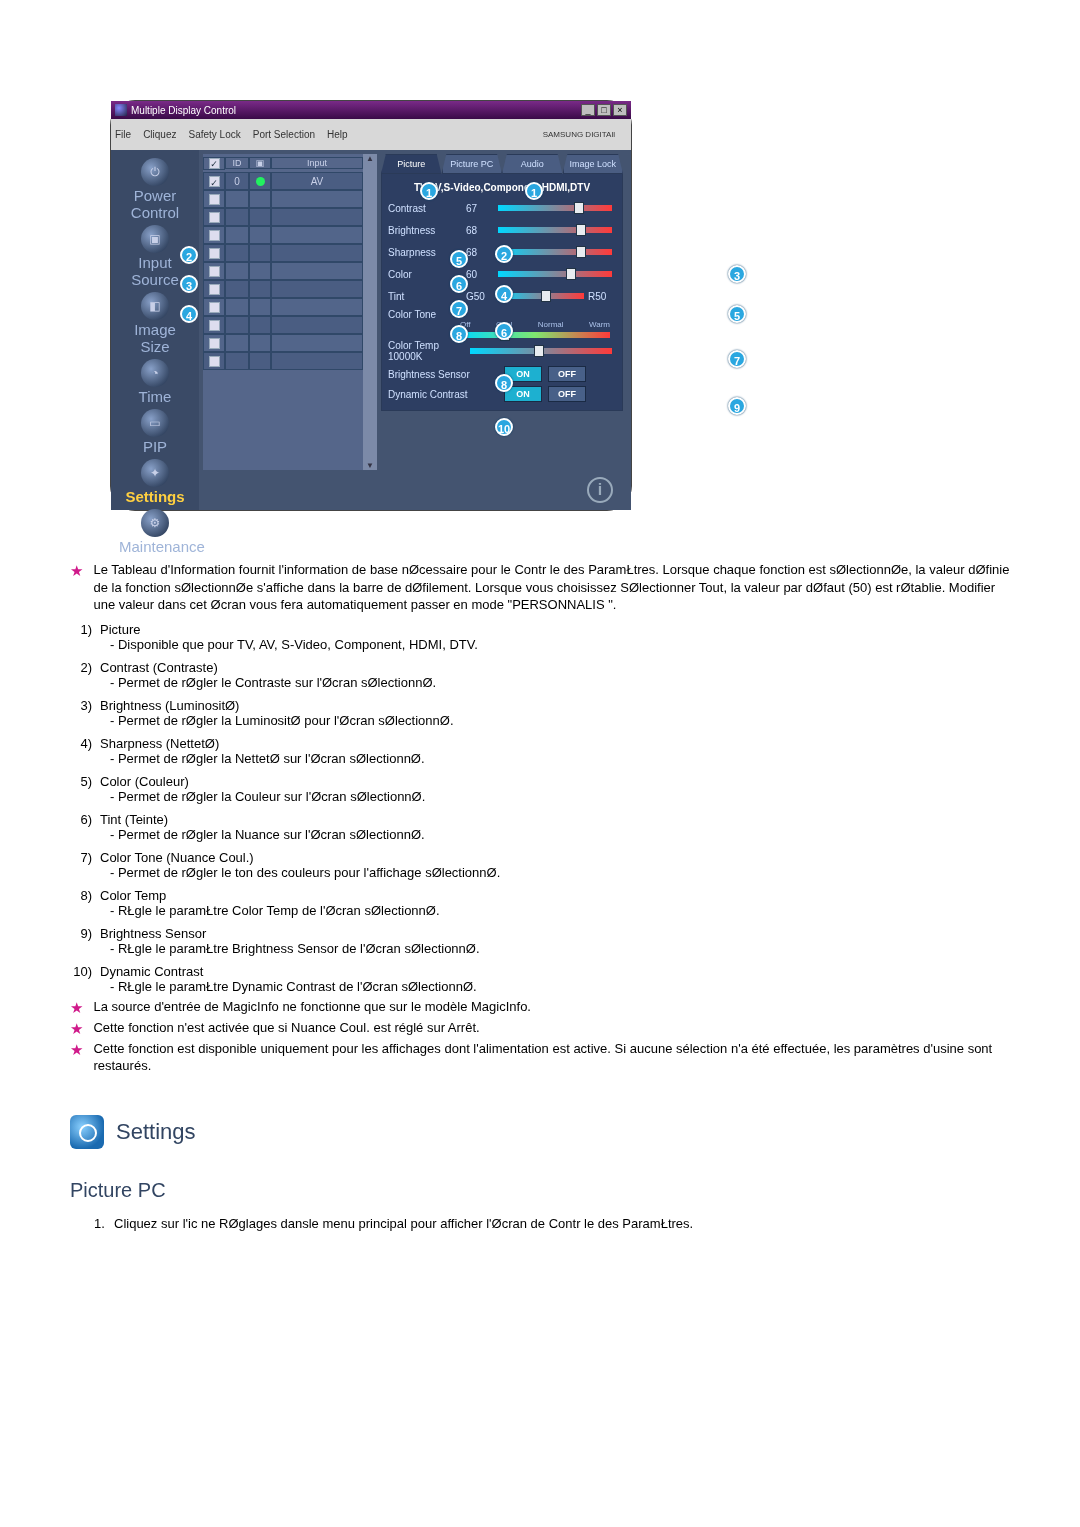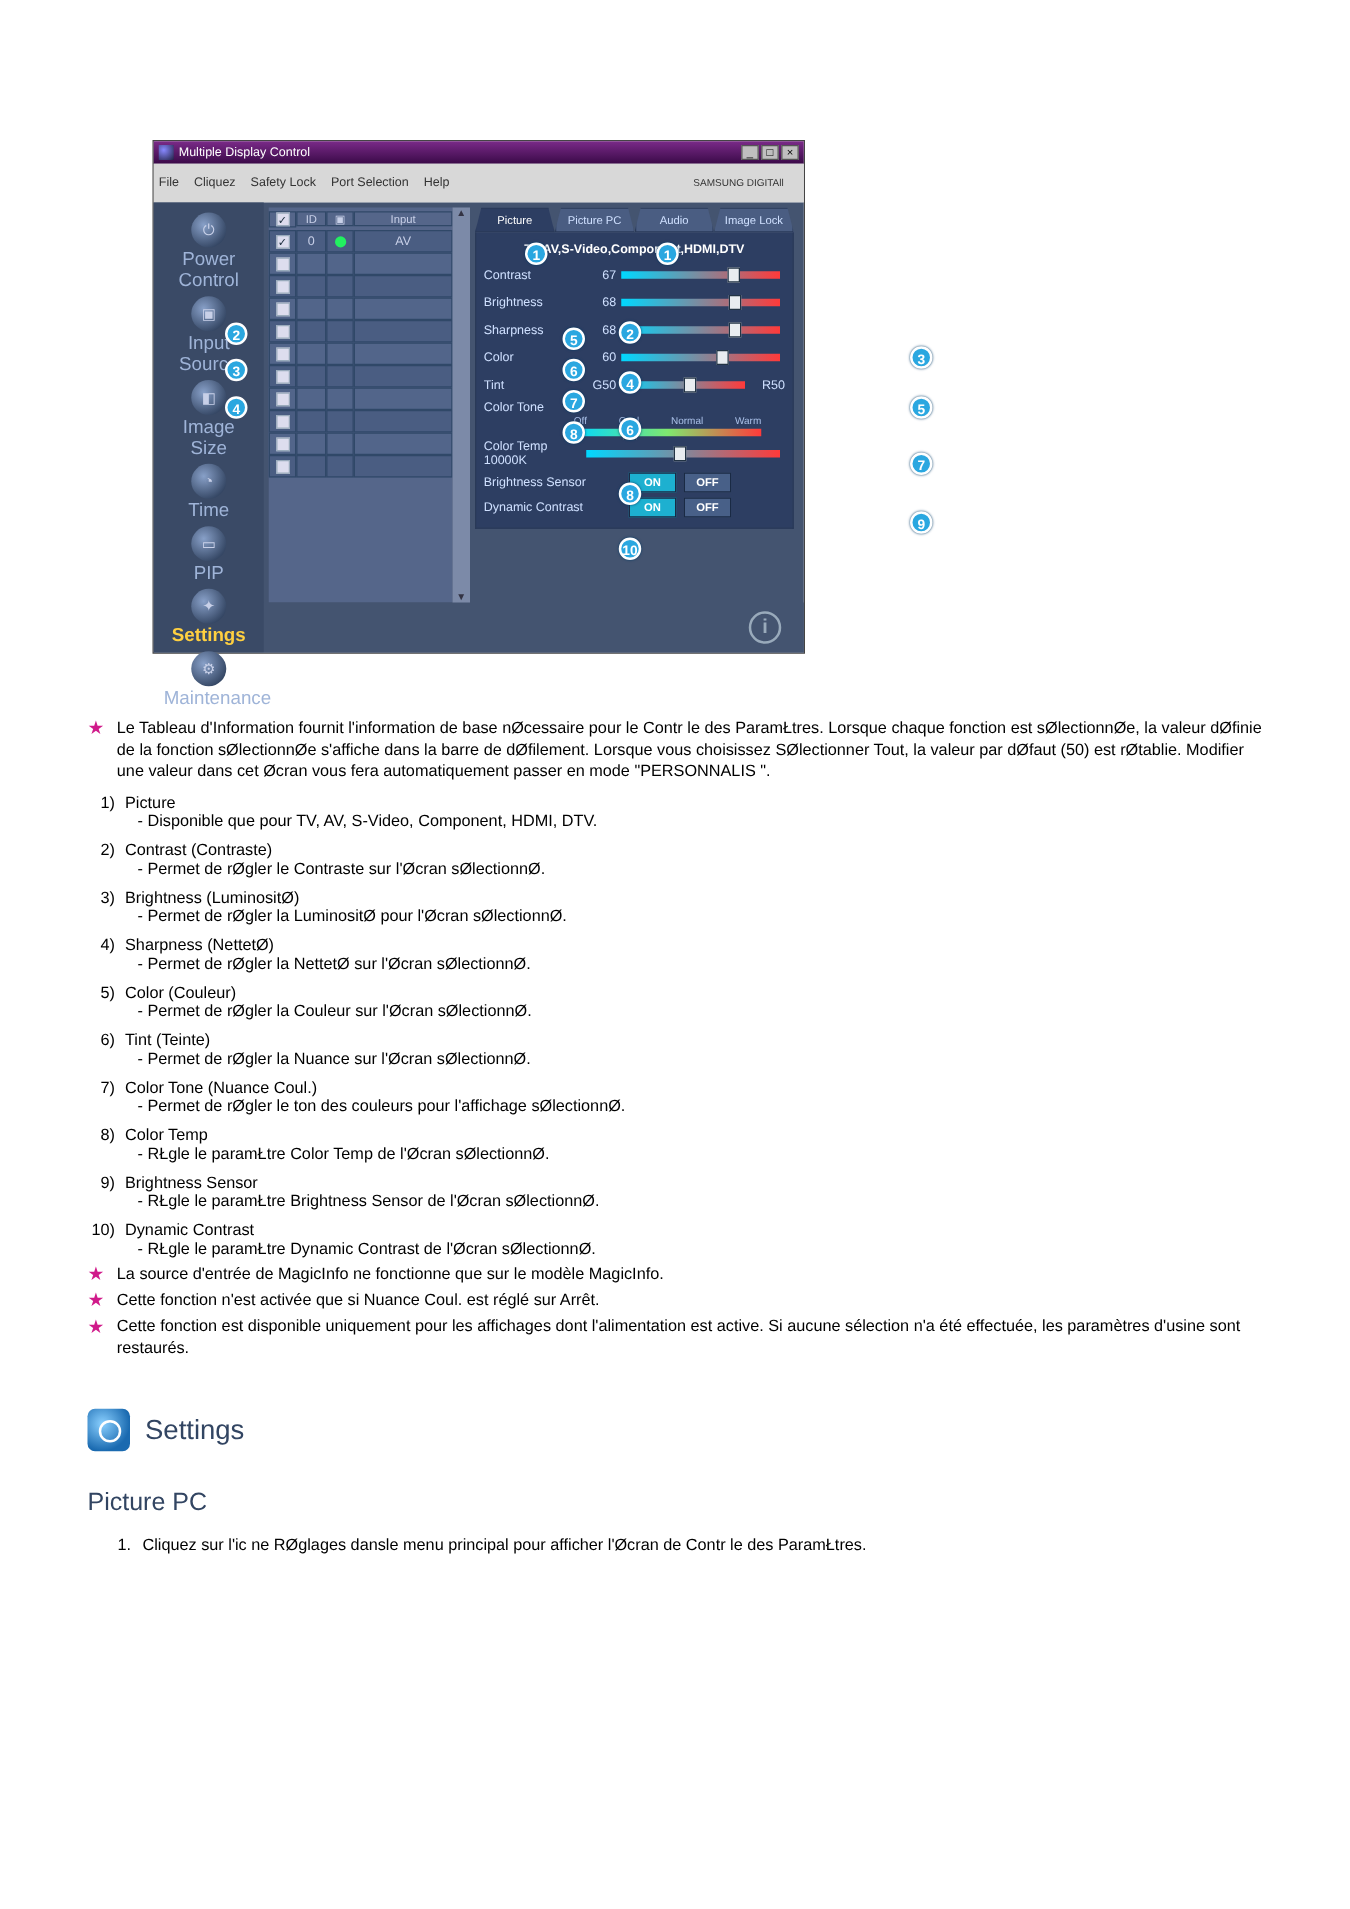--- a/index.html
+++ b/index.html
@@ -89,21 +89,21 @@
   .toprow button{
     background:#6080b0; color:#fff; border:1px solid #304868;
     font-size:10px; padding:1px 8px;
   }
   .busy{ margin-left:20px; display:flex; align-items:center; gap:4px; font-size:10px;}
   .led{ width:9px;height:9px;border-radius:50%;background:#ffcf3a;}
   .listarea{
     flex:1; display:flex; padding:4px 4px 0 4px;
   }
   .grid{
-    width:147px; background:#55668a;
+    width:160px; background:#55668a;
   }
   .grid .ghead{
     display:flex; height:18px; align-items:center; font-size:9px;
   }
   .gcell{
     border:1px solid #304868; text-align:center;
     display:flex; align-items:center; justify-content:center;
   }
   .c-chk{ width:22px; }
   .c-id { width:24px; }
@@ -143,21 +143,21 @@
     padding:4px 6px 8px; color:#cfe0ff;
   }
   .rtop{
     text-align:center; color:#fff; font-weight:bold; font-size:10px;
     padding:4px 0;
   }
   .slrow{
     display:flex; align-items:center; height:22px;
   }
   .slrow .slabel{ width:78px; font-size:10px; }
-  .slrow .sval{ width:28px; font-size:10px; text-align:right; }
+  .slrow .sval{ width:28px; font-size:10px; text-align:left; }
   .slider{
     flex:1; height:6px; margin:0 4px;
     background:linear-gradient(90deg,#00d8ff,#ff3a3a);
     position:relative;
   }
   .slider .thumb{
     position:absolute; top:-3px; width:10px; height:12px;
     background:#e8ecf0; border:1px solid #234;
   }
   .buttonrow{
@@ -198,21 +198,21 @@
   .bottom-info{
     height:40px; background:#445470; display:flex; align-items:center; justify-content:flex-end; padding-right:18px;
   }
   .info-icon{
     width:26px; height:26px; border-radius:50%;
     border:2px solid #9ab; display:flex; align-items:center; justify-content:center;
     color:#9ab; font-weight:bold; font-size:16px;
   }
   
   .app-wrapper{ position:relative; width:522px; margin:0 0 50px 50px;}
-  .app-wrapper .app-window{ margin:12px; }
+  .app-wrapper .app-window{ margin:0;border-radius:25px; }
 
   
   .doc { padding: 0 10px; }
   .star-line{
     display:flex; align-items:flex-start; gap:10px; margin:2px 0;
   }
   .star-line .star{ color:#d01a8a; font-size:15px; line-height:18px; margin-top:1px;}
   .star-line .txt{ flex:1; font-size:13px; line-height:1.35; }
   .listblock{ margin:4px 0 4px 0; }
   .li-row{ display:flex; margin-top:8px;}

